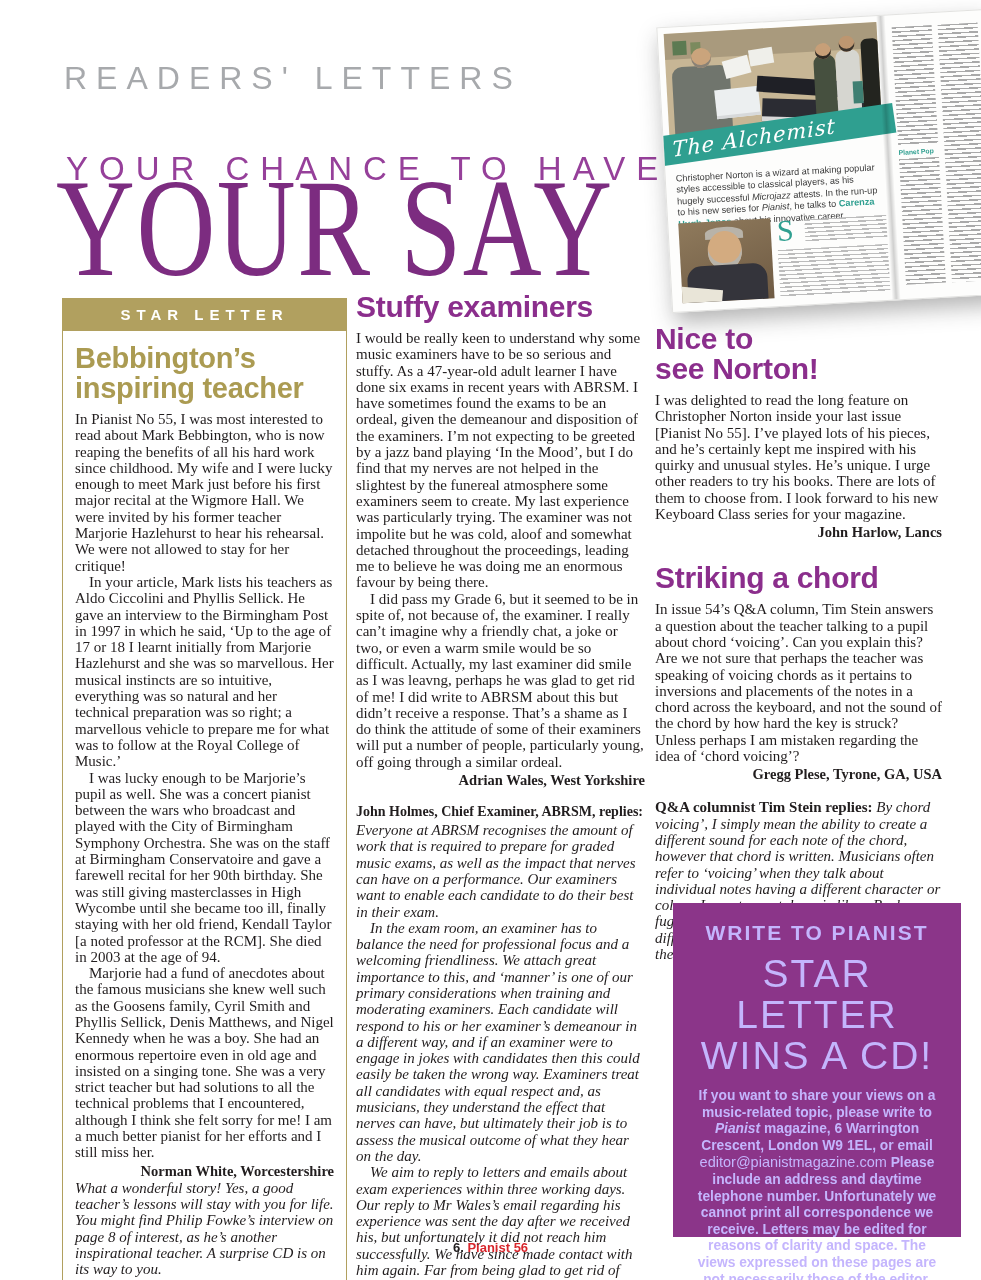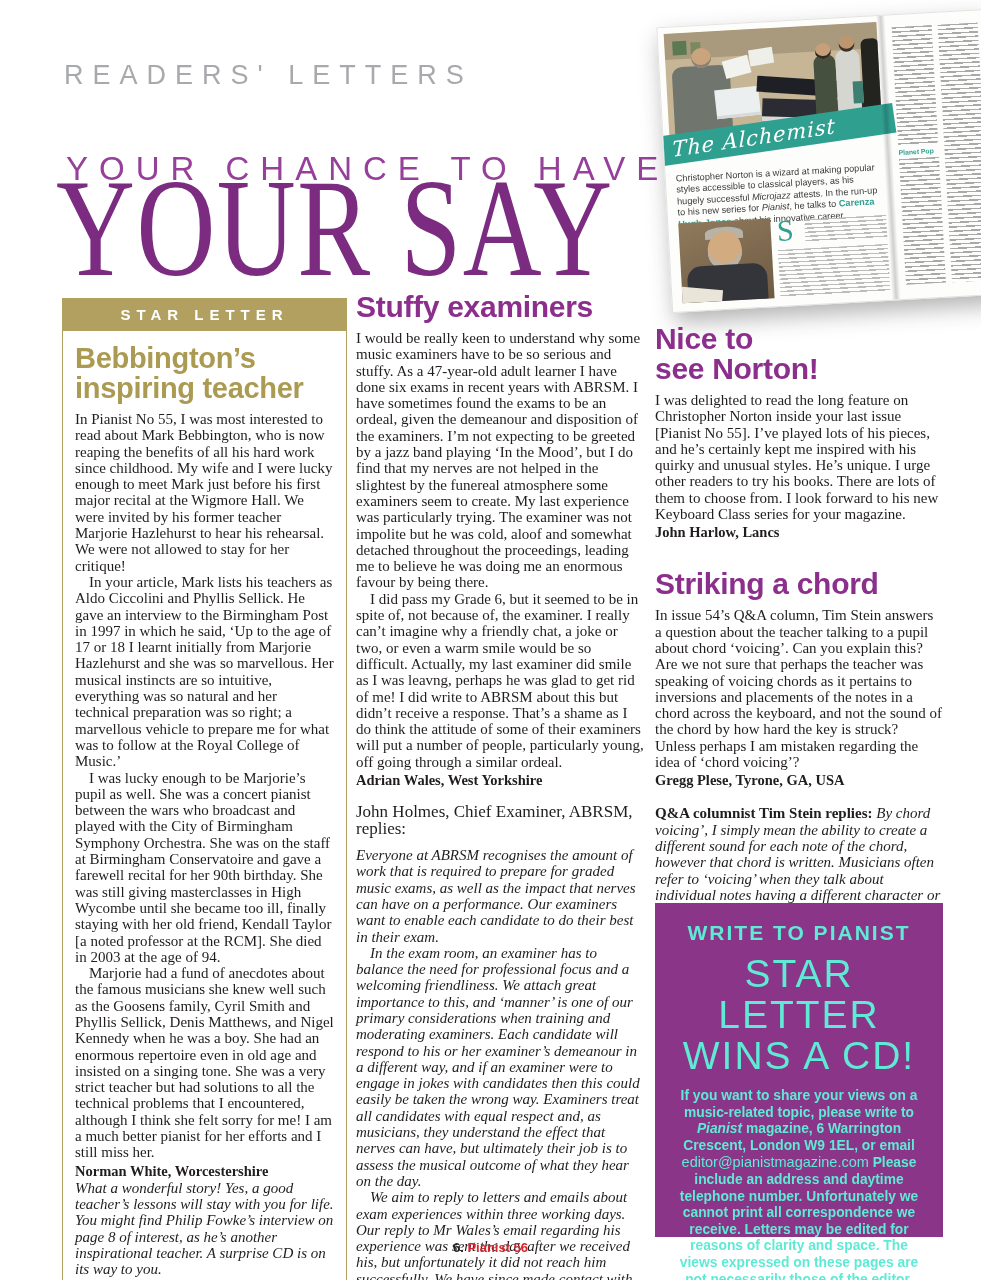--- a/index.html
+++ b/index.html
@@ -3,59 +3,59 @@
 <meta charset="utf-8">
 <style>
   html,body{margin:0;padding:0;}
   body{
     width:981px;height:1280px;position:relative;background:#ffffff;
     font-family:"Liberation Serif", serif;color:#211d1e;overflow:hidden;
   }
   
   .kicker{
     position:absolute;left:64px;top:60px;font-family:"Liberation Sans",sans-serif;
-    font-size:27px;font-weight:400;letter-spacing:9px;color:#a7a9ac;
+    font-size:32px;font-weight:400;letter-spacing:9px;color:#a7a9ac;
   }
   .title-line{
     position:absolute;left:66px;top:150px;width:580px;
     font-family:"Liberation Sans",sans-serif;font-size:33px;font-weight:400;
     letter-spacing:11px;color:#96409a;white-space:nowrap;
   }
   .title-main{
     position:absolute;left:56px;top:168px;
     font-family:"Liberation Serif",serif;font-size:140px;line-height:120px;
     color:#7c2c80;letter-spacing:2px;transform:scaleX(.78);transform-origin:left top;
     white-space:nowrap;
   }
   
   .col{position:absolute;}
   h2.section{
     font-family:"Liberation Sans",sans-serif;font-weight:700;color:#8b2e8c;
     font-size:30px;line-height:30px;letter-spacing:-.3px;margin:0 0 8px;white-space:pre-line;
   }
   p.body{font-size:15px;line-height:16.3px;margin:0;}
   p.indent{text-indent:14px;}
-  p.sig{font-weight:700;font-size:14.5px;line-height:17px;margin:2px 0 0;}
+  p.sig{text-align:right;font-weight:700;font-size:14.5px;line-height:17px;margin:2px 0 0;}
   .italic{font-style:italic;}
-  p.replyhead{font-weight:400;font-size:17px;line-height:17px;margin:14px 0 10px;}
+  p.replyhead{font-weight:700;font-size:14px;line-height:17px;margin:14px 0 2px;}
   
   .star-box{position:absolute;left:62px;top:298px;width:285px;}
   .star-badge{
     height:33px;background:#b1a05f;color:#fff;display:flex;align-items:center;justify-content:center;
     font-family:"Liberation Sans",sans-serif;font-size:15px;font-weight:700;letter-spacing:6px;
   }
   .star-content{border:1px solid #b1a05f;border-top:none;padding:10px 12px 5px;background:#fff;}
   .star-title{
     font-family:"Liberation Sans",sans-serif;font-weight:700;color:#ab9b52;
     font-size:29px;line-height:30px;margin:2px 0 8px;white-space:pre-line;letter-spacing:-.3px;
   }
   .editor-note{margin-top:22px;font-style:italic;font-size:14.5px;line-height:17px;}
   
   .write-box{
-    position:absolute;left:655px;top:903px;width:288px;height:334px;background:#8b3589;color:#5eead4;
+    position:absolute;left:673px;top:903px;width:288px;height:334px;background:#8b3589;color:#c4b5fd;
     text-align:center;box-sizing:border-box;padding:18px 15px;
   }
   .wb-kicker{font-family:"Liberation Sans",sans-serif;font-weight:700;font-size:21px;letter-spacing:2px;}
   .wb-headline{
     font-family:"Liberation Sans",sans-serif;font-weight:400;font-size:39px;line-height:41px;
     letter-spacing:2px;margin:8px 0 12px;white-space:pre-line;
   }
   .wb-body{font-family:"Liberation Sans",sans-serif;font-weight:700;font-size:13.8px;line-height:16.6px;}
   .wb-body .em{font-style:italic;}
   .wb-email{font-weight:400;font-size:14.5px;}
@@ -193,21 +193,21 @@
   <p class="body italic">Everyone at ABRSM recognises the amount of work that is required to prepare for graded music exams, as well as the impact that nerves can have on a performance. Our examiners want to enable each candidate to do their best in their exam.</p>
   <p class="body italic indent">In the exam room, an examiner has to balance the need for professional focus and a welcoming friendliness. We attach great importance to this, and ‘manner’ is one of our primary considerations when training and moderating examiners. Each candidate will respond to his or her examiner’s demeanour in a different way, and if an examiner were to engage in jokes with candidates then this could easily be taken the wrong way. Examiners treat all candidates with equal respect and, as musicians, they understand the effect that nerves can have, but ultimately their job is to assess the musical outcome of what they hear on the day.</p>
   <p class="body italic indent">We aim to reply to letters and emails about exam experiences within three working days. Our reply to Mr Wales’s email regarding his experience was sent the day after we received his, but unfortunately it did not reach him successfully. We have since made contact with him again. Far from being glad to get rid of candidates, ABRSM examiners enjoy the human dimension of their work. Even on occasions when it may perhaps seem to a nervous candidate that we are not ‘In the Mood’, actually our attitude is always sympathetic and supportive – after all, we’ve all been there ourselves.</p>
 </div>
 
 <div class="col" style="left:655px;top:324px;width:287px;">
   <h2 class="section">Nice to
 see Norton!</h2>
   <p class="body">I was delighted to read the long feature on Christopher Norton inside your last issue [Pianist No 55]. I’ve played lots of his pieces, and he’s certainly kept me inspired with his quirky and unusual styles. He’s unique. I urge other readers to try his books. There are lots of them to choose from. I look forward to his new Keyboard Class series for your magazine.</p>
   <p class="sig">John Harlow, Lancs</p>
-  <h2 class="section" style="margin-top:28px;">Striking a chord</h2>
+  <h2 class="section" style="margin-top:22px;">Striking a chord</h2>
   <p class="body">In issue 54’s Q&amp;A column, Tim Stein answers a question about the teacher talking to a pupil about chord ‘voicing’. Can you explain this? Are we not sure that perhaps the teacher was speaking of voicing chords as it pertains to inversions and placements of the notes in a chord across the keyboard, and not the sound of the chord by how hard the key is struck? Unless perhaps I am mistaken regarding the idea of ‘chord voicing’?</p>
   <p class="sig">Gregg Plese, Tyrone, GA, USA</p>
   <p class="body" style="margin-top:16px;"><strong>Q&amp;A columnist Tim Stein replies:</strong> <span class="italic">By chord voicing’, I simply mean the ability to create a different sound for each note of the chord, however that chord is written. Musicians often refer to ‘voicing’ when they talk about individual notes having a different character or colour. In contrapuntal music like a Bach fugue, for example, pianists try to ‘voice’ the different parts, by giving a contrasting sound to the fugal entries.</span></p>
 </div>
 
 <div class="write-box">
   <div class="wb-kicker">WRITE TO PIANIST</div>
   <div class="wb-headline">STAR LETTER
 WINS A CD!</div>
   <div class="wb-body"><span>If you want to share your views on a music-related topic, please write to </span><span class="em">Pianist</span><span> magazine, 6 Warrington Crescent, London W9 1EL, or email </span><span class="wb-email">editor@pianistmagazine.com</span><span> Please include an address and daytime telephone number. Unfortunately we cannot print all correspondence we receive. Letters may be edited for reasons of clarity and space. The views expressed on these pages are not necessarily those of the editor, staff or publishers of </span></div>

